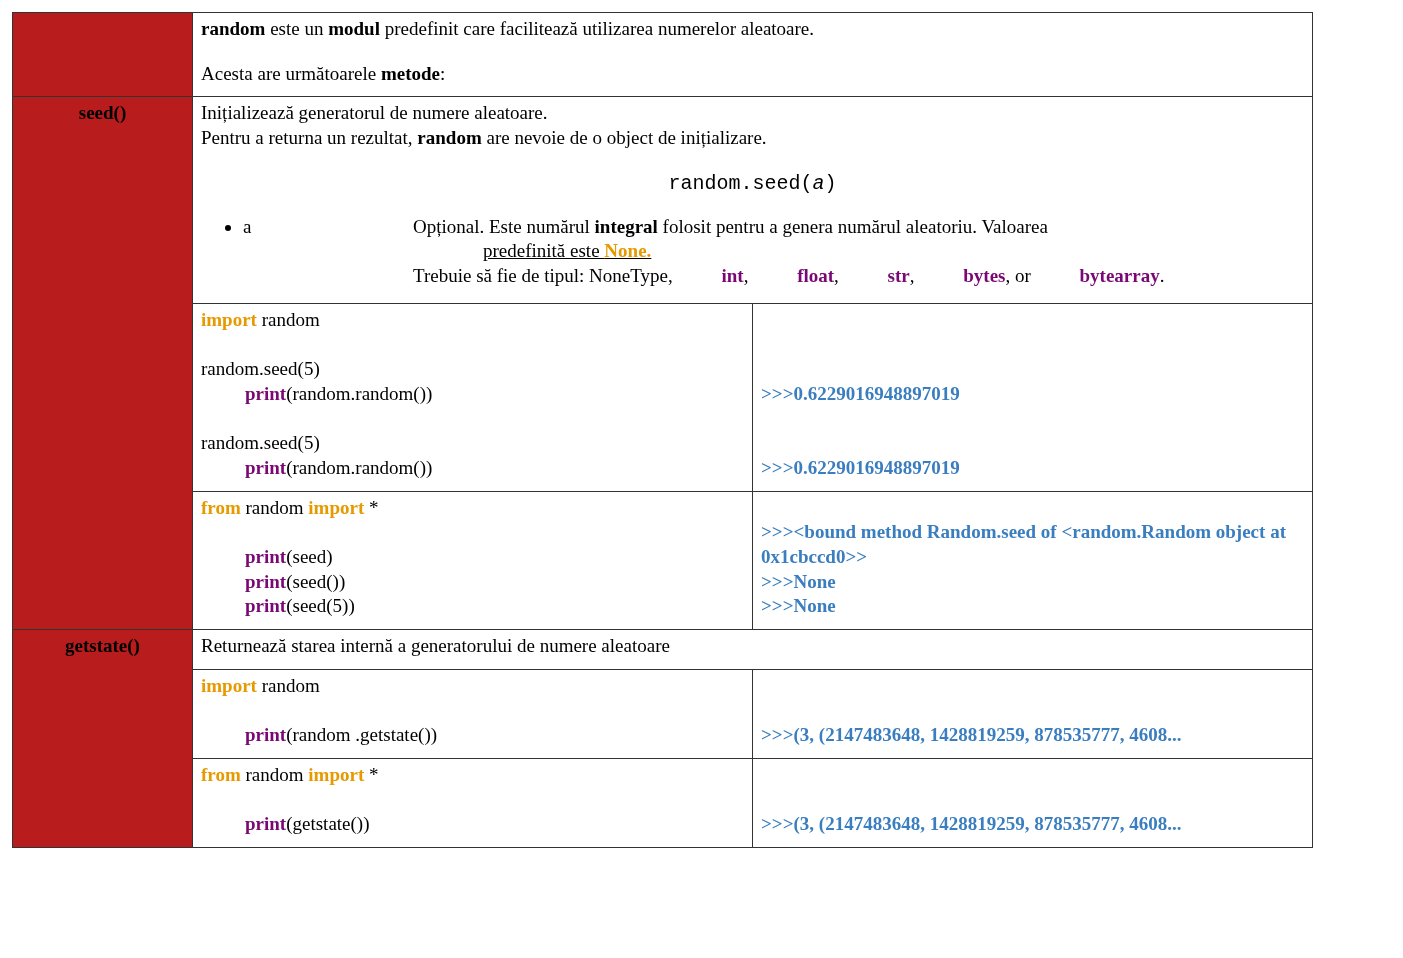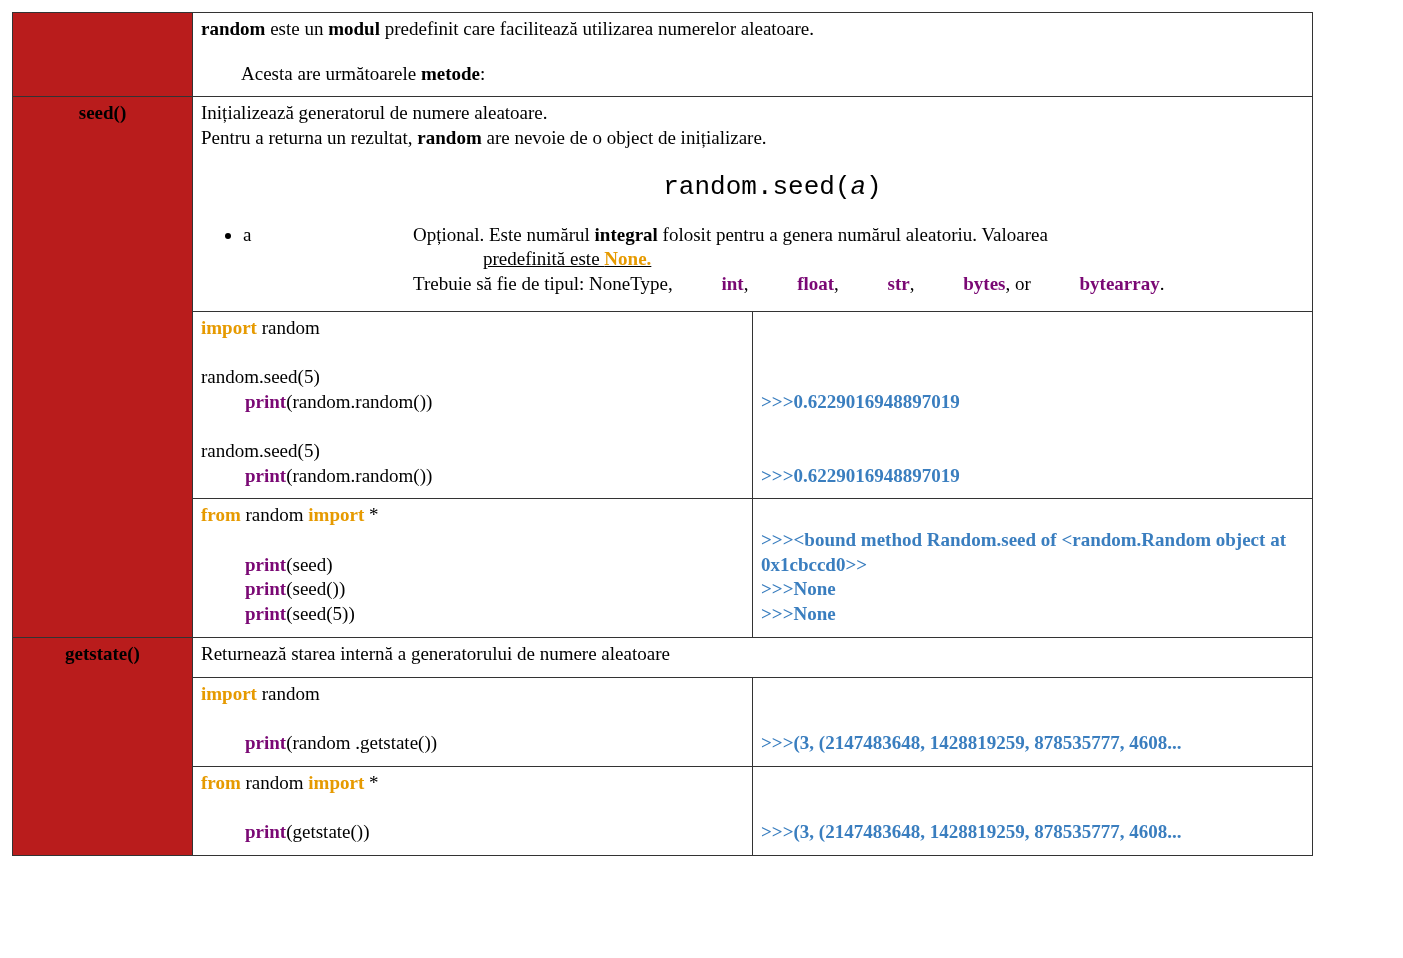--- a/index.html
+++ b/index.html
@@ -29,25 +29,25 @@
     text-align: center;
     vertical-align: middle;
     font-weight: bold;
   }
   .kw-orange { color: #e69a00; font-weight: bold; }
   .kw-purple { color: #7a0874; font-weight: bold; padding-left: 44px; }
   .out-blue  { color: #3a7ebf; font-weight: bold; }
   .bold { font-weight: bold; }
   .mono {
     font-family: "Liberation Mono", "Courier New", monospace;
-    font-size: 26px;
+    font-size: 20px;
   }
   .mono .ital { font-style: italic; }
   .center { text-align: center; }
-  .mt { margin-top: 20px; margin-left: 40px; }
+  .mt { margin-top: 20px; }
   ul.params {
     list-style: disc;
     margin: 18px 0 0 42px;
     padding: 0;
   }
   ul.params li { margin-bottom: 4px; }
   .pwrap { display: flex; }
   .pname { min-width: 170px; }
   .pdesc { flex: 1; }
   .pdesc .line2 { padding-left: 70px; text-decoration: underline; }

